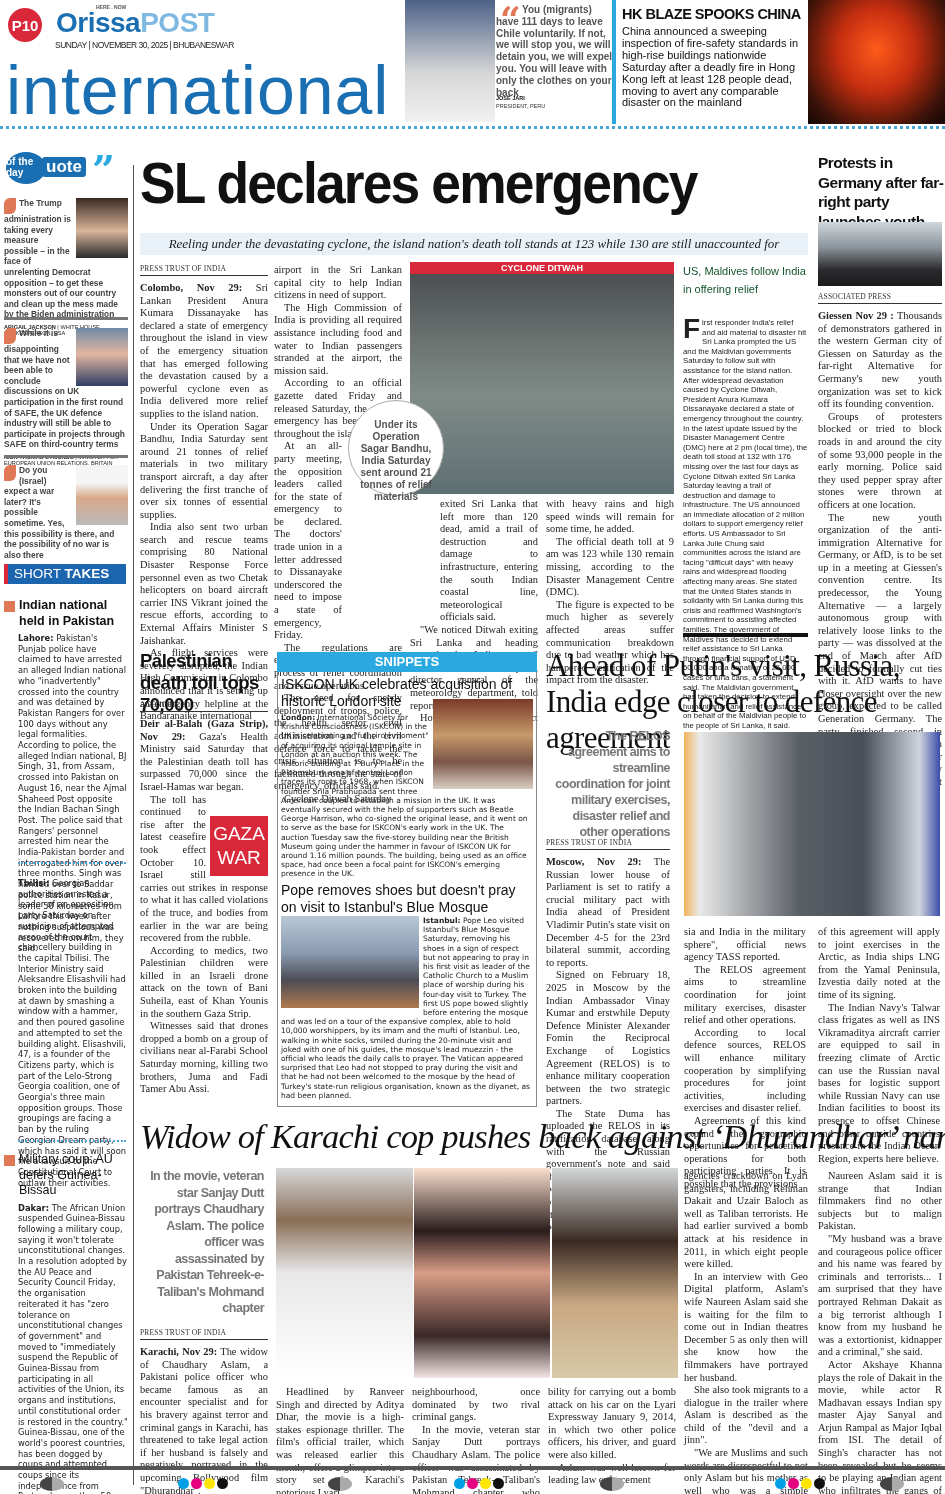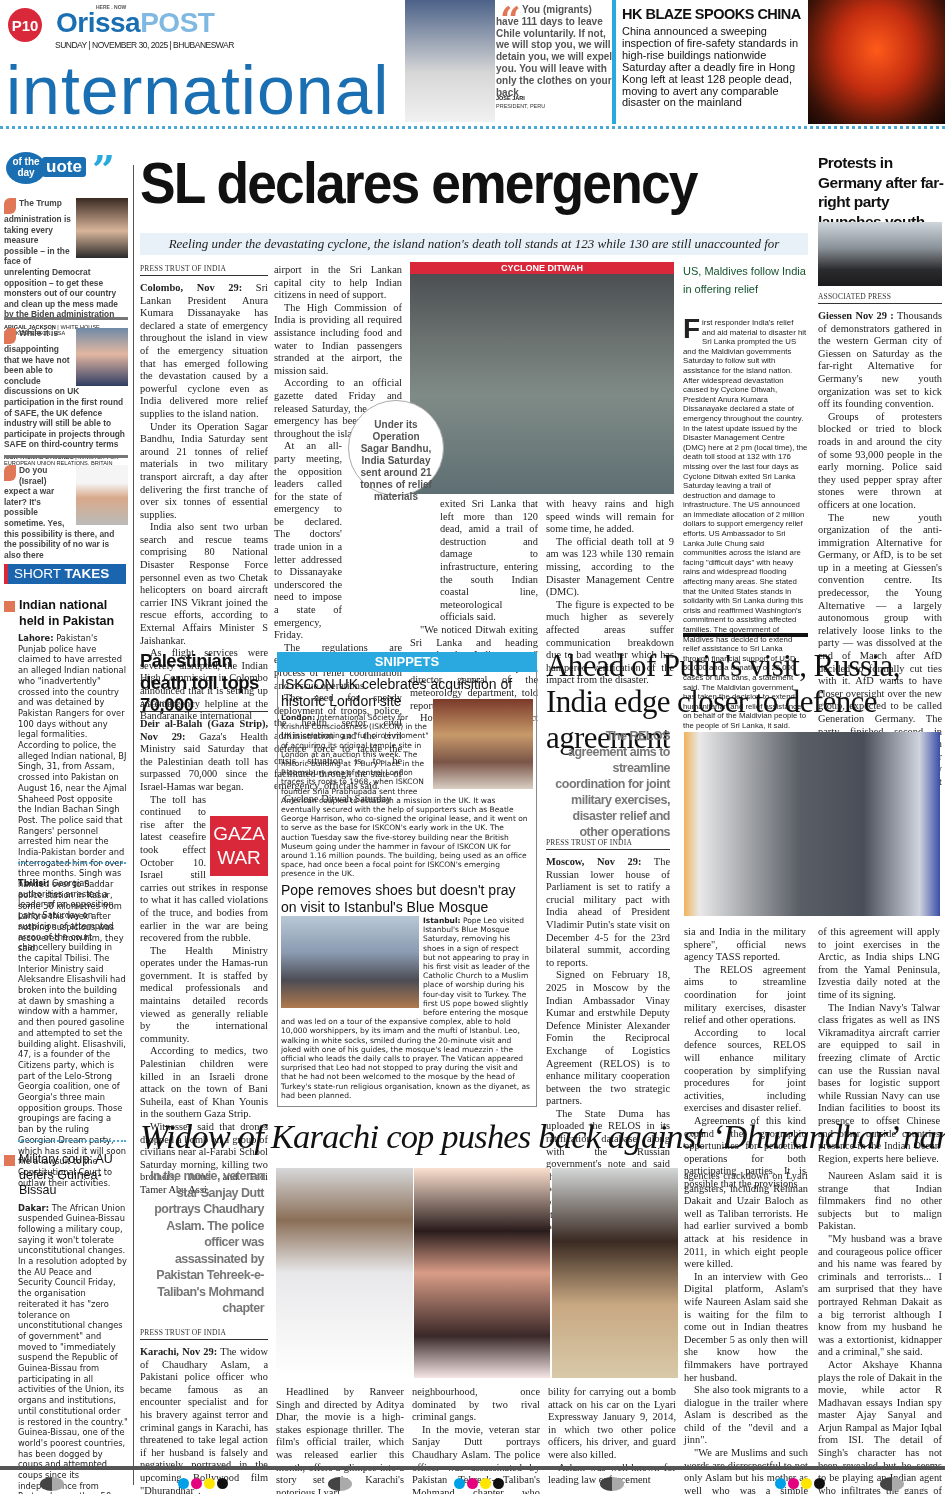--- a/index.html
+++ b/index.html
@@ -38,21 +38,21 @@
 <div class="abs photo" style="left:405px;top:0;width:90px;height:122px;background:linear-gradient(180deg,#4c6288 0%,#d7d7d7 60%,#f1f1f1 100%)"></div>
 <div class="abs quote-mark" style="left:500px;top:4px;font-size:36px">“</div>
 <div class="abs sans" style="left:496px;top:4px;width:118px;font-size:10px;line-height:11.8px;font-weight:bold;color:#555;text-indent:26px">You (migrants) have 111 days to leave Chile voluntarily. If not, we will stop you, we will detain you, we will expel you. You will leave with only the clothes on your back</div>
 <div class="abs sans" style="left:496px;top:95px;font-size:5.5px;font-weight:bold">JOSÉ JARI</div>
 <div class="abs sans" style="left:496px;top:103px;font-size:5.5px;color:#333">PRESIDENT, PERU</div>
 <div class="abs" style="left:612px;top:0;width:4px;height:124px;background:#29a9e0"></div>
 <div class="abs cond" style="left:622px;top:6px;font-size:14.5px;font-weight:bold;color:#111">HK BLAZE SPOOKS CHINA</div>
 <div class="abs sans" style="left:622px;top:26px;width:180px;font-size:11px;line-height:11.9px;color:#111">China announced a sweeping inspection of fire-safety standards in high-rise buildings nationwide Saturday after a deadly fire in Hong Kong left at least 128 people dead, moving to avert any comparable disaster on the mainland</div>
 <div class="abs" style="left:808px;top:0;width:137px;height:124px;background:radial-gradient(ellipse at 50% 40%,#ff5a1a 0%,#c42e10 40%,#3a1208 80%,#140604 100%)"></div>
 
-<div class="abs" style="left:6px;top:152px;width:40px;height:32px;border-radius:50%;background:#1a6fb3;color:#fff;font:bold 10px 'Liberation Sans',sans-serif;text-align:center;line-height:11px;padding-top:4px">
+<div class="abs" style="left:6px;top:152px;width:40px;height:32px;border-radius:50%;background:#1a6fb3;color:#fff;font:bold 10px 'Liberation Sans',sans-serif;line-height:11px;padding-top:4px">
   <div>of the</div>
   <div>day</div>
 </div>
 <div class="abs" style="left:42px;top:157px;background:#1a6fb3;color:#fff;font:bold 17px 'Liberation Sans',sans-serif;padding:0 4px;line-height:20px;border-radius:3px">uote</div>
 <div class="abs" style="left:92px;top:150px;color:#29a9e0;font:bold 40px 'DejaVu Serif',serif;line-height:40px">”</div>
 <div class="abs" style="left:133px;top:165px;width:1px;height:1320px;background:#555"></div>
 
 <div class="abs" style="left:4px;top:198px;width:124px">
   <div style="float:right;width:52px;height:60px;margin-left:3px;background:linear-gradient(180deg,#3a2a22,#d8b59a 55%,#2a2a2a)"></div>
   <div style="float:left;width:12px;height:16px;background:#e07858;border-radius:6px 0 6px 0;margin-right:3px"></div>
@@ -146,21 +146,20 @@
     <p>The new youth organization of the anti-immigration Alternative for Germany, or AfD, is to be set up in a meeting at Giessen's convention centre. Its predecessor, the Young Alternative — a largely autonomous group with relatively loose links to the party — was dissolved at the end of March after AfD decided to formally cut ties with it. AfD wants to have closer oversight over the new group, expected to be called Generation Germany. The party finished second in Germany's national election in February with over 20 per cent of the vote and is now the country's biggest opposition party.</p>
   </div>
 </div>
 
 <div class="abs cond" style="left:140px;top:650px;width:130px;font-size:18.5px;line-height:22px;font-weight:bold">Palestinian death toll tops 70,000</div>
 <div class="abs" style="left:140px;top:700px;width:128px">
   <div class="byline">AGENCIES</div>
   <div class="body-txt">
     <p class="first"><b>Deir al-Balah (Gaza Strip), Nov 29:</b> <span>Gaza's Health Ministry said Saturday that the Palestinian death toll has surpassed 70,000 since the Israel-Hamas war began.</span></p>
     <p><span style="float:right;width:58px;height:60px;background:#d8283a;color:#fff;font:19px 'Liberation Sans',sans-serif;text-align:center;line-height:24px;padding-top:6px;margin:22px 0 4px 4px;text-indent:0"><span>GAZA</span><br><span>WAR</span></span><span>The toll has continued to rise after the latest ceasefire took effect October 10. Israel still carries out strikes in response to what it has called violations of the truce, and bodies from earlier in the war are being recovered from the rubble.</span></p>
-    <p>The Health Ministry operates under the Hamas-run government. It is staffed by medical professionals and maintains detailed records viewed as generally reliable by the international community.</p>
     <p>According to medics, two Palestinian children were killed in an Israeli drone attack on the town of Bani Suheila, east of Khan Younis in the southern Gaza Strip.</p>
     <p>Witnesses said that drones dropped a bomb on a group of civilians near al-Farabi School Saturday morning, killing two brothers, Juma and Fadi Tamer Abu Assi.</p>
   </div>
 </div>
 
 <div class="abs" style="left:277px;top:652px;width:260px;height:455px;border:1px solid #888"></div>
 <div class="abs sans" style="left:277px;top:652px;width:260px;height:20px;background:#29a9e0;color:#fff;font-size:13px;font-weight:bold;text-align:center;line-height:20px">SNIPPETS</div>
 <div class="abs" style="left:281px;top:676px;width:252px">
   <div class="sans" style="font-size:14px;line-height:17px;width:240px">ISKCON UK celebrates acquisition of historic London site</div>
   <div class="sans-txt" style="font-size:7.5px;line-height:9.2px;margin-top:3px">

